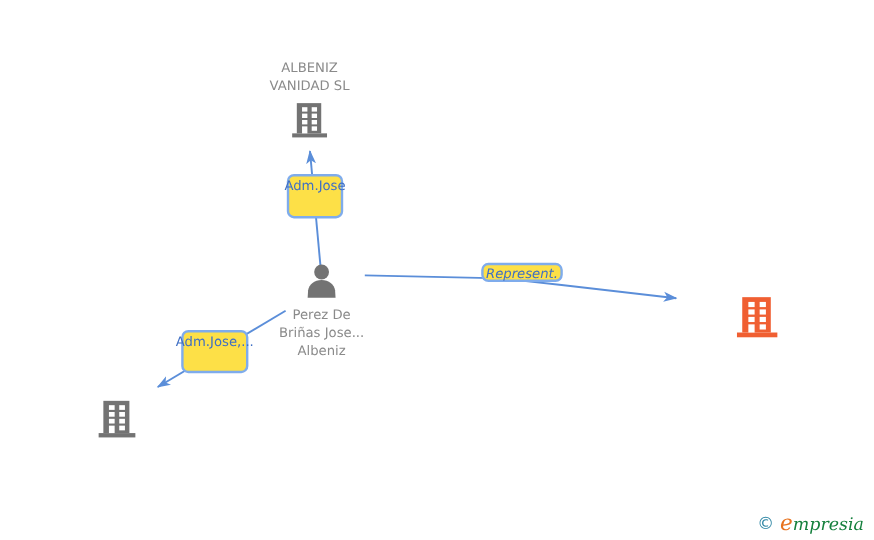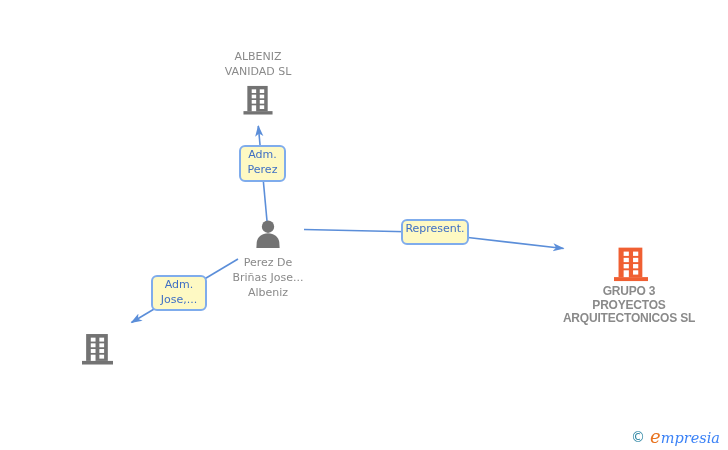--- a/index.html
+++ b/index.html
@@ -41,30 +41,30 @@
     font-family: "Liberation Sans", sans-serif;
     font-weight: bold;
     font-size: 12px;
     line-height: 13.5px;
     letter-spacing: -0.2px;
   }
 
   
   .edge-box {
     position: absolute;
-    background: #fef9c3;
+    background: #fde047;
     border: 2px solid #7facec;
     border-radius: 6px;
     color: #3f6fc4;
     font-size: 11px;
     line-height: 15px;
     text-align: center;
     display: flex;
-    flex-direction: column;
-    justify-content: flex-start;
+    flex-direction: row;
+    justify-content: center;
     white-space: nowrap;
   }
 
   .icon-gray   { color: #737373; }
   .icon-orange { color: #f05f32; }
 
   
   .logo {
     position: absolute;
     right: 8px;
@@ -81,21 +81,21 @@
   }
   .logo-e {
     font-family: "DejaVu Serif", serif;
     font-style: italic;
     color: #e8731f;
     font-size: 18px;
   }
   .logo-rest {
     font-family: "DejaVu Serif", serif;
     font-style: italic;
-    color: #3b82f6;
+    color: #15803d;
     font-size: 14.5px;
   }
 </style>
 </head>
 <body>
 
 <div class="canvas">
 
   <svg class="edges-layer" width="728" height="450" viewBox="0 0 728 450" xmlns="http://www.w3.org/2000/svg">
     <defs>
@@ -120,54 +120,49 @@
     <rect x="8.5" y="11" width="4.6" height="3.8" fill="#ffffff"></rect>
     <rect x="16.8" y="11" width="4.6" height="3.8" fill="#ffffff"></rect>
     <rect x="8.5" y="16.5" width="4.6" height="3.8" fill="#ffffff"></rect>
     <rect x="16.8" y="16.5" width="4.6" height="3.8" fill="#ffffff"></rect>
     <rect x="16.8" y="22" width="4.6" height="3.8" fill="#ffffff"></rect>
     <rect x="8.5" y="22" width="4.6" height="6" fill="#ffffff"></rect>
   </svg>
 
   <div class="edge-box" style="left:239px; top:145px; width:47px; height:37px;">
     <div>Adm.</div>
-    <div>Perez</div>
+    <div>Jose</div>
   </div>
 
   <svg class="abs icon-gray" style="left:253px; top:219px;" width="30" height="30" viewBox="0 0 32 30">
     <circle cx="16" cy="7.2" r="6.6" fill="currentColor"></circle>
     <path d="M16 14.2 C 9.6 14.2 4.8 18.4 4 23.4 L3.6 30 L28.4 30 L28 23.4 C 27.2 18.4 22.4 14.2 16 14.2 Z" fill="currentColor"></path>
   </svg>
   <div class="abs node-label" style="left:196px; top:255px; width:144px;">
     <div>Perez De</div>
     <div>Briñas Jose...</div>
     <div>Albeniz</div>
   </div>
 
-  <div class="edge-box" style="left:401px; top:219px; width:68px; height:26px;">
+  <div class="edge-box" style="left:401px; top:219px; width:68px; height:16px;font-style:italic;">
     <div>Represent.</div>
   </div>
 
   <svg class="abs icon-orange" style="left:614px; top:245px;" width="34" height="37" viewBox="0 0 30 32">
     <rect x="4" y="2" width="21" height="26" fill="currentColor"></rect>
     <rect x="0" y="28" width="30" height="3.5" fill="currentColor"></rect>
     <rect x="8.5" y="5.5" width="4.6" height="3.8" fill="#ffffff"></rect>
     <rect x="16.8" y="5.5" width="4.6" height="3.8" fill="#ffffff"></rect>
     <rect x="8.5" y="11" width="4.6" height="3.8" fill="#ffffff"></rect>
     <rect x="16.8" y="11" width="4.6" height="3.8" fill="#ffffff"></rect>
     <rect x="8.5" y="16.5" width="4.6" height="3.8" fill="#ffffff"></rect>
     <rect x="16.8" y="16.5" width="4.6" height="3.8" fill="#ffffff"></rect>
     <rect x="16.8" y="22" width="4.6" height="3.8" fill="#ffffff"></rect>
     <rect x="8.5" y="22" width="4.6" height="6" fill="#ffffff"></rect>
   </svg>
-  <div class="abs node-label node-label--strong" style="left:548px; top:285px; width:162px;">
-    <div>GRUPO 3</div>
-    <div>PROYECTOS</div>
-    <div>ARQUITECTONICOS SL</div>
-  </div>
 
   <div class="edge-box" style="left:151px; top:275px; width:56px; height:36px;">
     <div>Adm.</div>
     <div>Jose,...</div>
   </div>
 
   <svg class="abs icon-gray" style="left:82px; top:331px;" width="31" height="35" viewBox="0 0 30 32">
     <rect x="4" y="2" width="21" height="26" fill="currentColor"></rect>
     <rect x="0" y="28" width="30" height="3.5" fill="currentColor"></rect>
     <rect x="8.5" y="5.5" width="4.6" height="3.8" fill="#ffffff"></rect>

